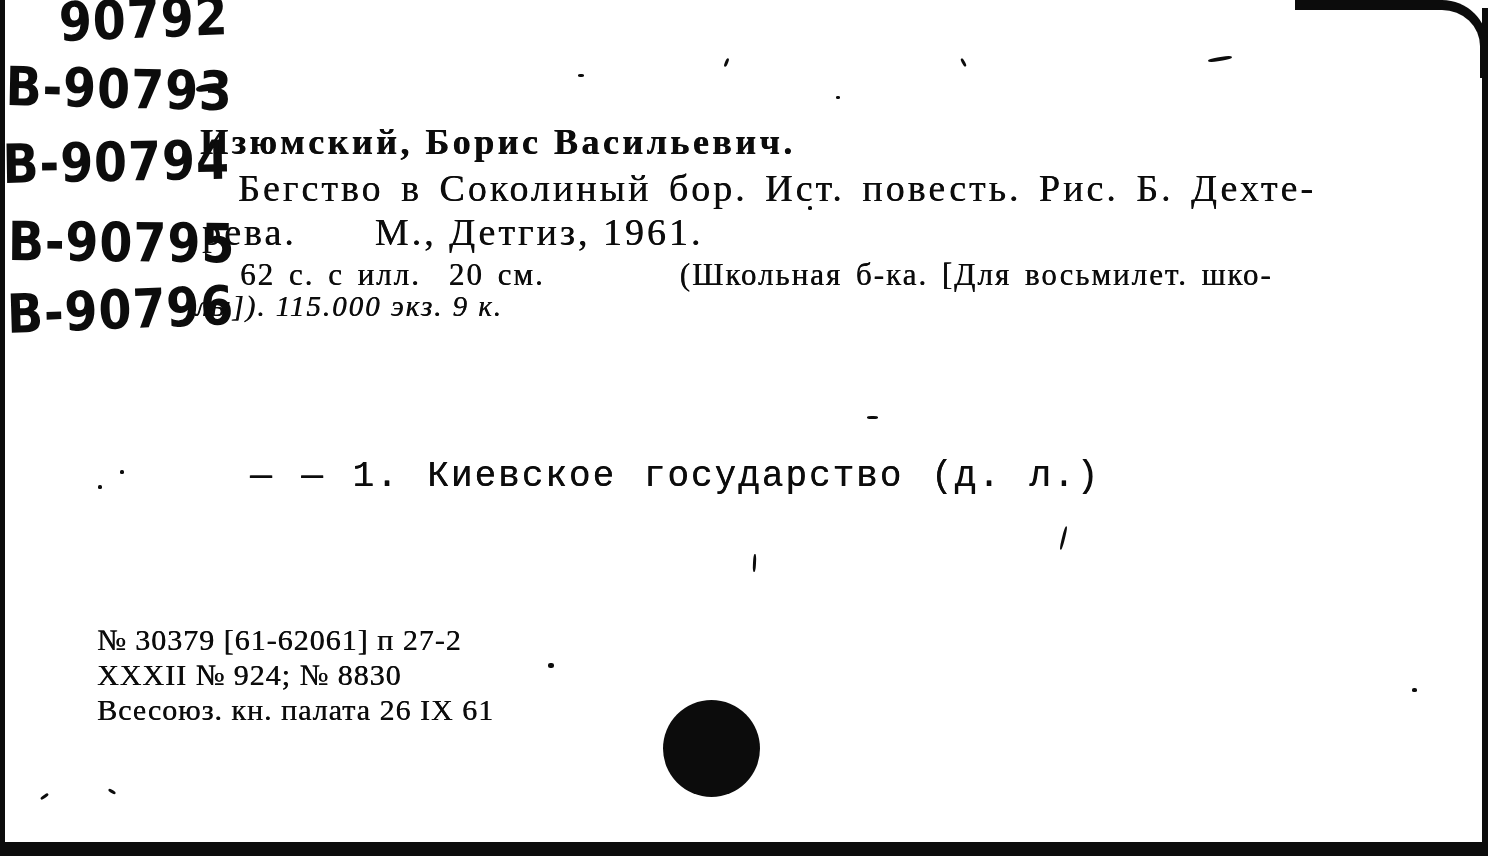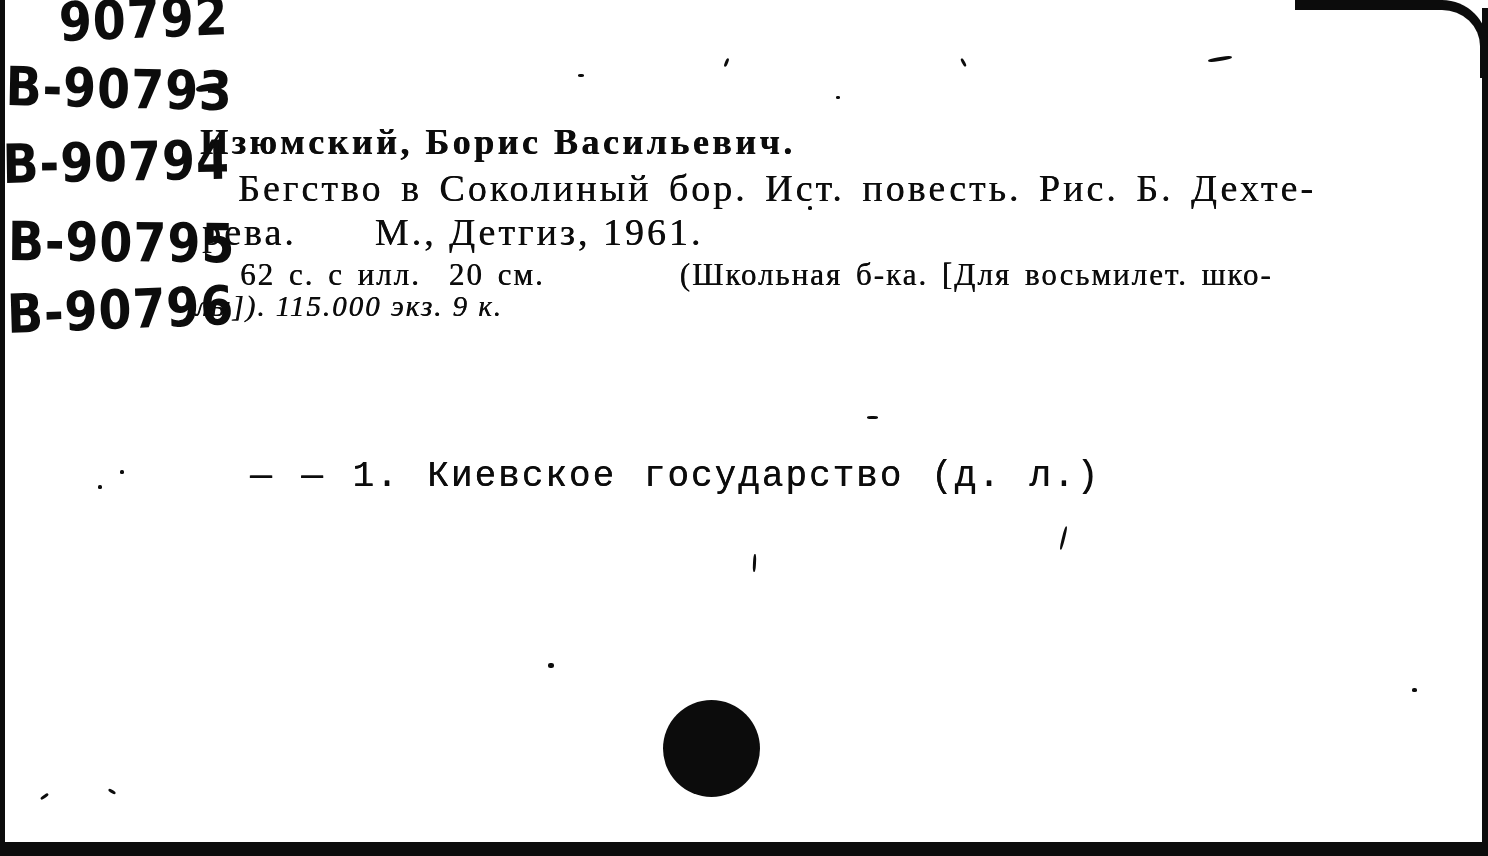--- a/index.html
+++ b/index.html
@@ -126,20 +126,25 @@
   <div class="typed collation">
     <span>62 с. с илл.</span><span class="size">20 см.</span><span class="series">(Школьная б-ка. [Для восьмилет. шко-</span>
   </div>
 
   <div class="typed collation2">
     <span>лы]).</span><span class="run">115.000 экз.</span><span class="price">9 к.</span>
   </div>
 
   <div class="typed tracing">— — 1. Киевское государство (д. л.)</div>
 
+  <div class="footer-left">
+    <div>№ 30379 [61-62061] п  27-2</div>
+    <div>XXXII № 924; № 8830</div>
+    <div>Всесоюз. кн. палата 26 IX 61</div>
+  </div>
 
 
   <div class="hole"></div>
 
   <div class="speck sp1"></div>
   <div class="speck sp2"></div>
   <div class="speck sp3"></div>
   <div class="speck sp4"></div>
   <div class="speck sp5"></div>
   <div class="speck sp6"></div>

